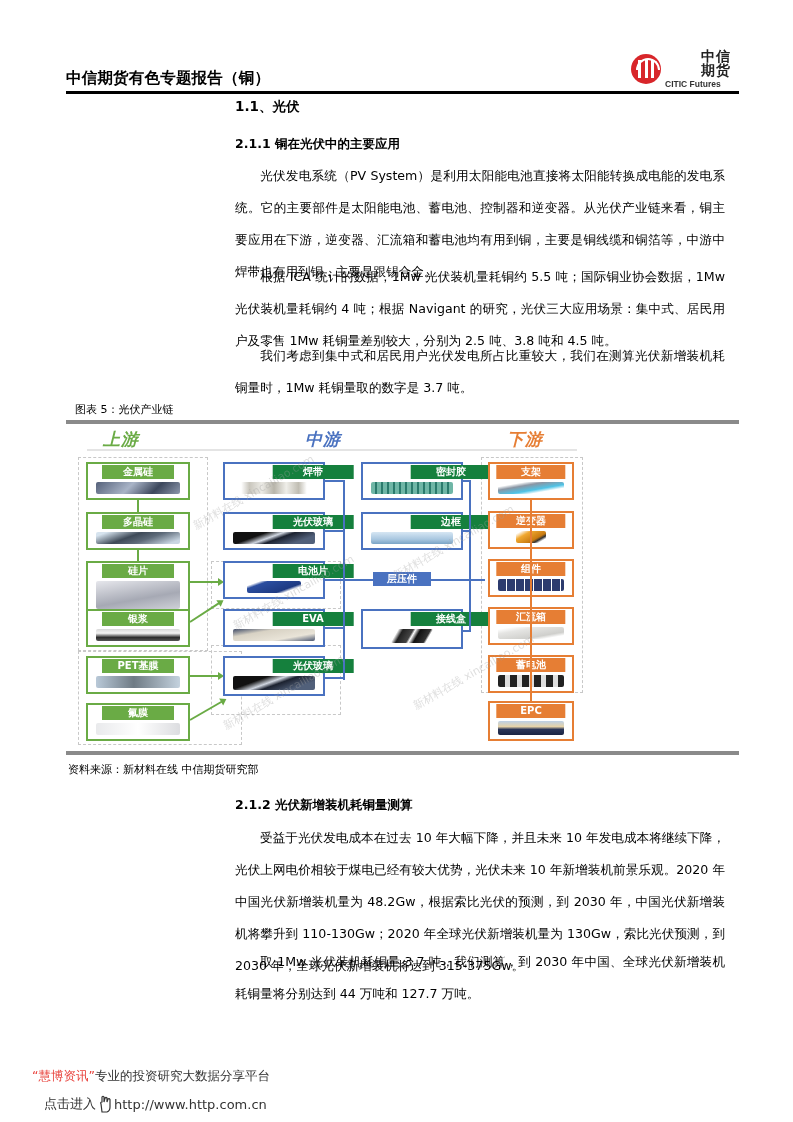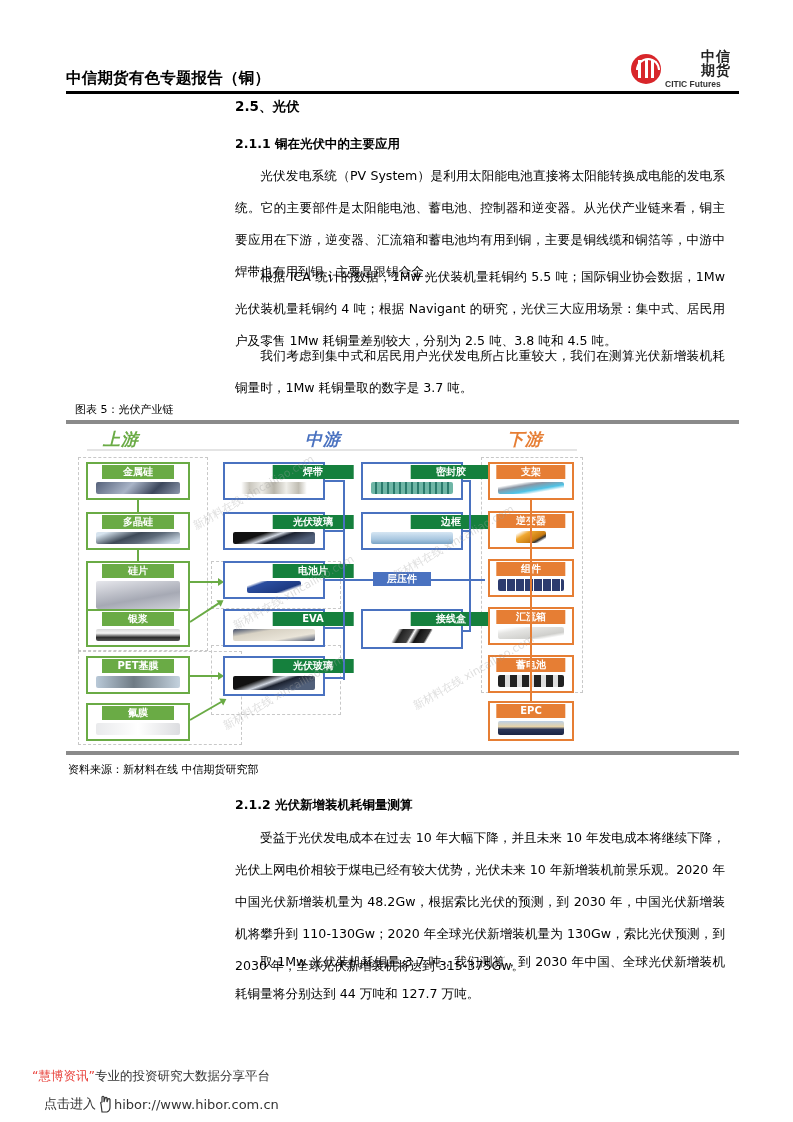--- a/index.html
+++ b/index.html
@@ -62,21 +62,21 @@
     <div class="bar" style="left:20px"></div>
   </div>
   <div class="logo-text">
     <span class="logo-cn">中信期货</span>
     <span class="logo-en">CITIC Futures</span>
   </div>
 </div>
 <div class="abs hdr-title">中信期货有色专题报告（铜）</div>
 <div class="abs hdr-rule"></div>
 
-<div class="abs h2" style="left:235px; top:98px;">2.5、光伏</div>
+<div class="abs h2" style="left:235px; top:98px;">1.1、光伏</div>
 <div class="abs h3" style="left:235px; top:136px;">2.1.1 铜在光伏中的主要应用</div>
 
 <div class="abs para" style="left:235px; top:160px; width:490px;">
   <span class="indent"></span><span>光伏发电系统（PV System）是利用太阳能电池直接将太阳能转换成电能的发电系统。它的主要部件是太阳能电池、蓄电池、控制器和逆变器。从光伏产业链来看，铜主要应用在下游，逆变器、汇流箱和蓄电池均有用到铜，主要是铜线缆和铜箔等，中游中焊带也有用到铜，主要是跟锡合金。</span>
 </div>
 <div class="abs para" style="left:235px; top:261px; width:490px;">
   <span class="indent"></span><span>根据 ICA 统计的数据，1Mw 光伏装机量耗铜约 5.5 吨；国际铜业协会数据，1Mw 光伏装机量耗铜约 4 吨；根据 Navigant 的研究，光伏三大应用场景：集中式、居民用户及零售 1Mw 耗铜量差别较大，分别为 2.5 吨、3.8 吨和 4.5 吨。</span>
 </div>
 <div class="abs para" style="left:235px; top:340px; width:490px;">
   <span class="indent"></span><span>我们考虑到集中式和居民用户光伏发电所占比重较大，我们在测算光伏新增装机耗铜量时，1Mw 耗铜量取的数字是 3.7 吨。</span>
@@ -220,14 +220,14 @@
 </div>
 
 <div class="abs foot1">
   <span class="red">“慧博资讯”</span><span>专业的投资研究大数据分享平台</span>
 </div>
 <div class="abs foot2">
   <span>点击进入</span>
   <svg class="hand" viewBox="0 0 14 18">
     <path d="M4 17 L3 9 Q2 7 4 7 L4 2 Q5 0.5 6 2 L6 7 L7 3 Q8 2 9 3 L9 7 L10 4 Q11 3 12 4.5 L12 12 Q12 16 9 17 Z" fill="none" stroke="#333" stroke-width="1.2"></path>
   </svg>
-  <span>hibor://www.hibor.com.cn</span>
+  <span>http://www.http.com.cn</span>
 </div>
 
 </body></html>

